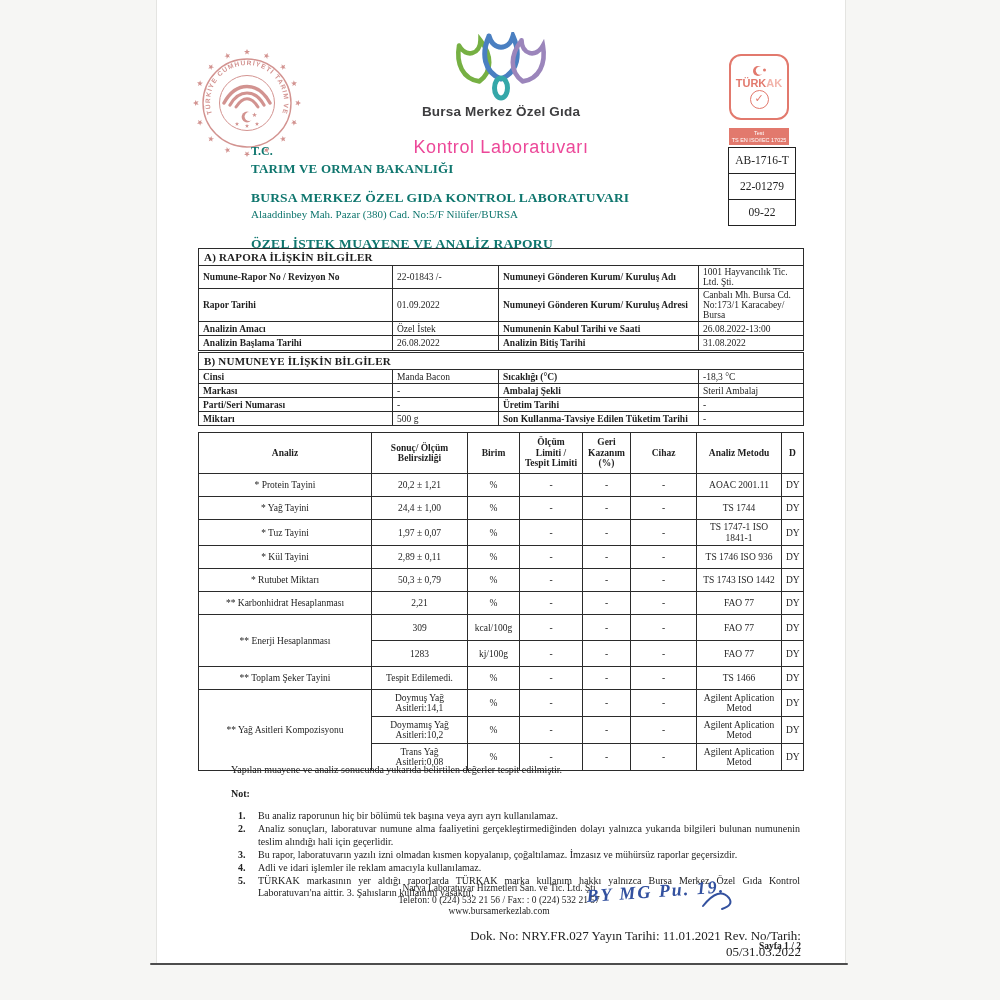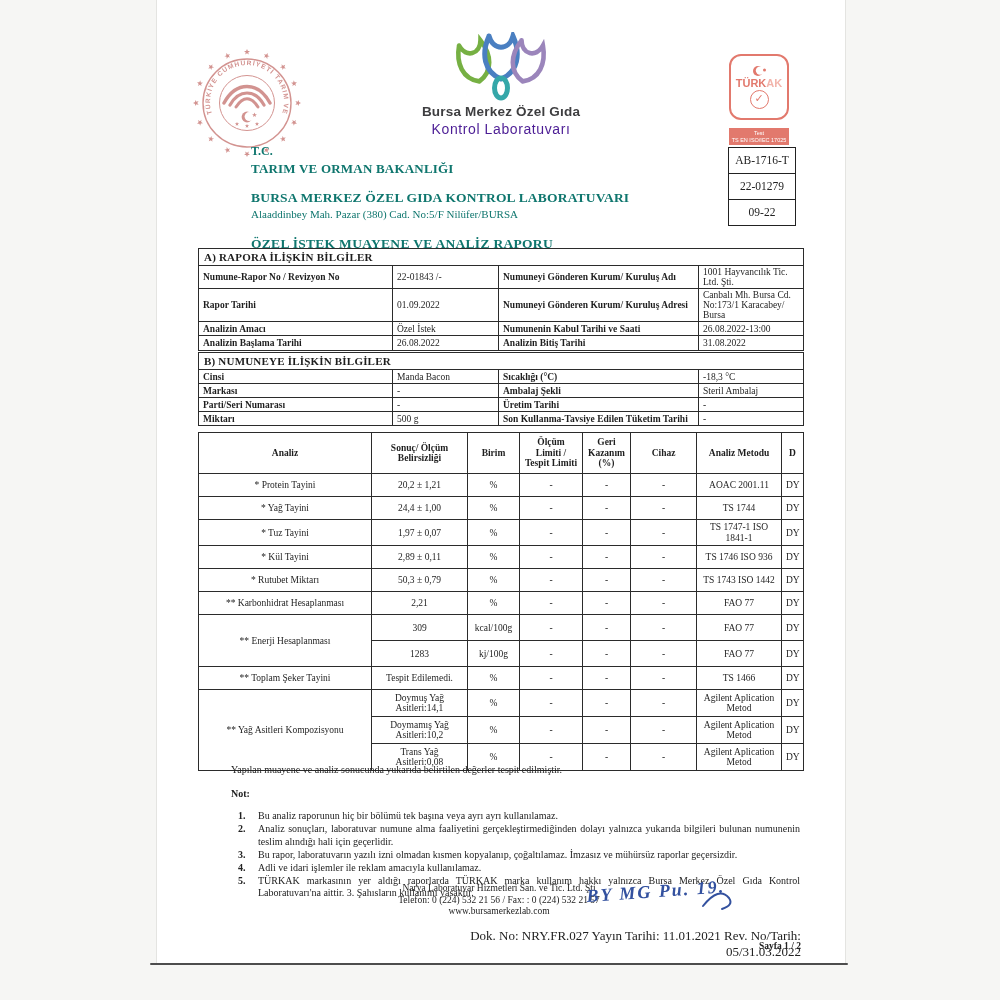--- a/index.html
+++ b/index.html
@@ -19,21 +19,21 @@
     position:absolute;left:150px;top:963px;width:698px;height:2px;
     background:#4d4d4d;border-radius:1px;
   }
 
   
   .seal-svg{position:absolute;left:33px;top:46px;width:114px;height:114px;opacity:.92;}
   .lab-logo{position:absolute;left:278px;top:32px;width:132px;height:74px;}
   .lab-logo-text{position:absolute;left:214px;top:104px;width:260px;text-align:center;
     font-family:"Liberation Sans","DejaVu Sans",sans-serif;color:#3e3e40;}
   .lab-logo-text .l1{font-size:13.5px;font-weight:bold;letter-spacing:.2px;}
-  .lab-logo-text .l2{font-size:14px;letter-spacing:.6px;margin-top:2px;color:#4c1d95;}
+  .lab-logo-text .l2{font-size:18px;letter-spacing:.6px;margin-top:18px;color:#ec4899;}
 
   .turkak{position:absolute;left:570px;top:46px;width:64px;}
   .turkak-box{width:56px;height:62px;margin:8px auto;border:2px solid #e2796d;border-radius:12px;
     display:flex;flex-direction:column;align-items:center;justify-content:center;gap:1px;background:#fff;}
   .turkak-word{font-family:"Liberation Sans",sans-serif;font-size:11px;font-weight:bold;line-height:11px;}
   .turkak-word .b{color:#e2796d;}
   .turkak-word .l{color:#f2b4ab;}
   .turkak-check{width:17px;height:17px;border:1.6px solid #e2796d;border-radius:50%;
     color:#e2796d;font-size:11px;line-height:15px;text-align:center;font-family:"DejaVu Sans",sans-serif;}
   .turkak-band{width:60px;margin:3px auto 0;background:#e2796d;color:#fff;text-align:center;

